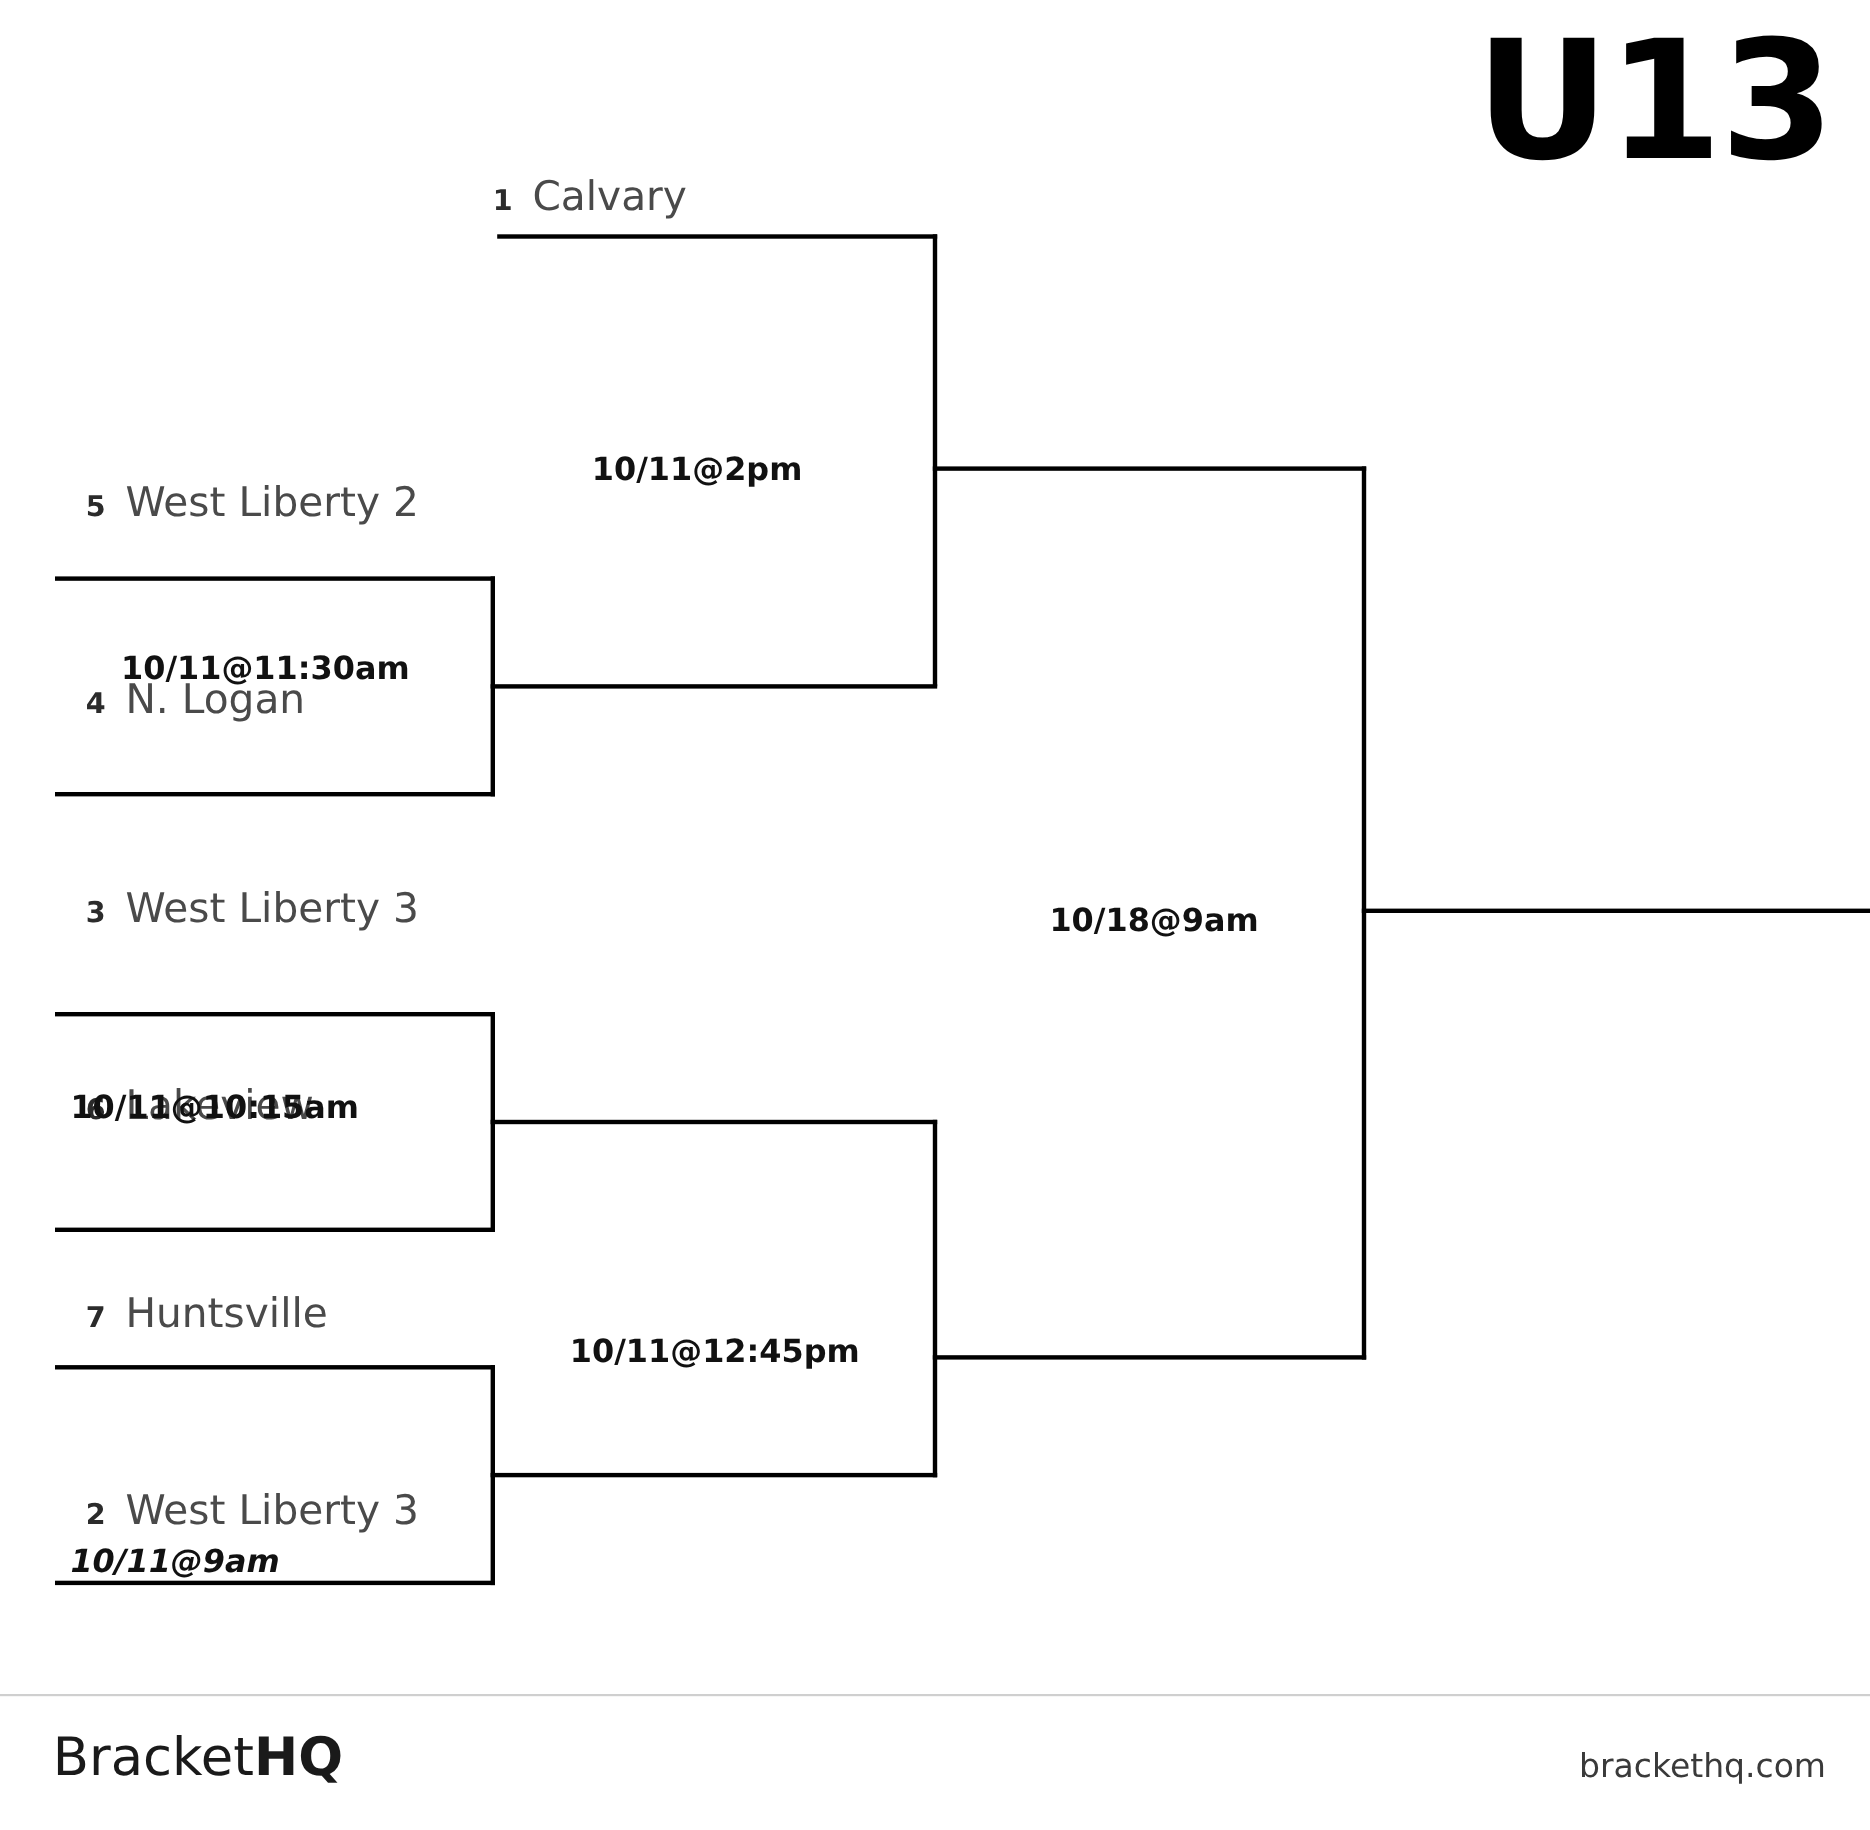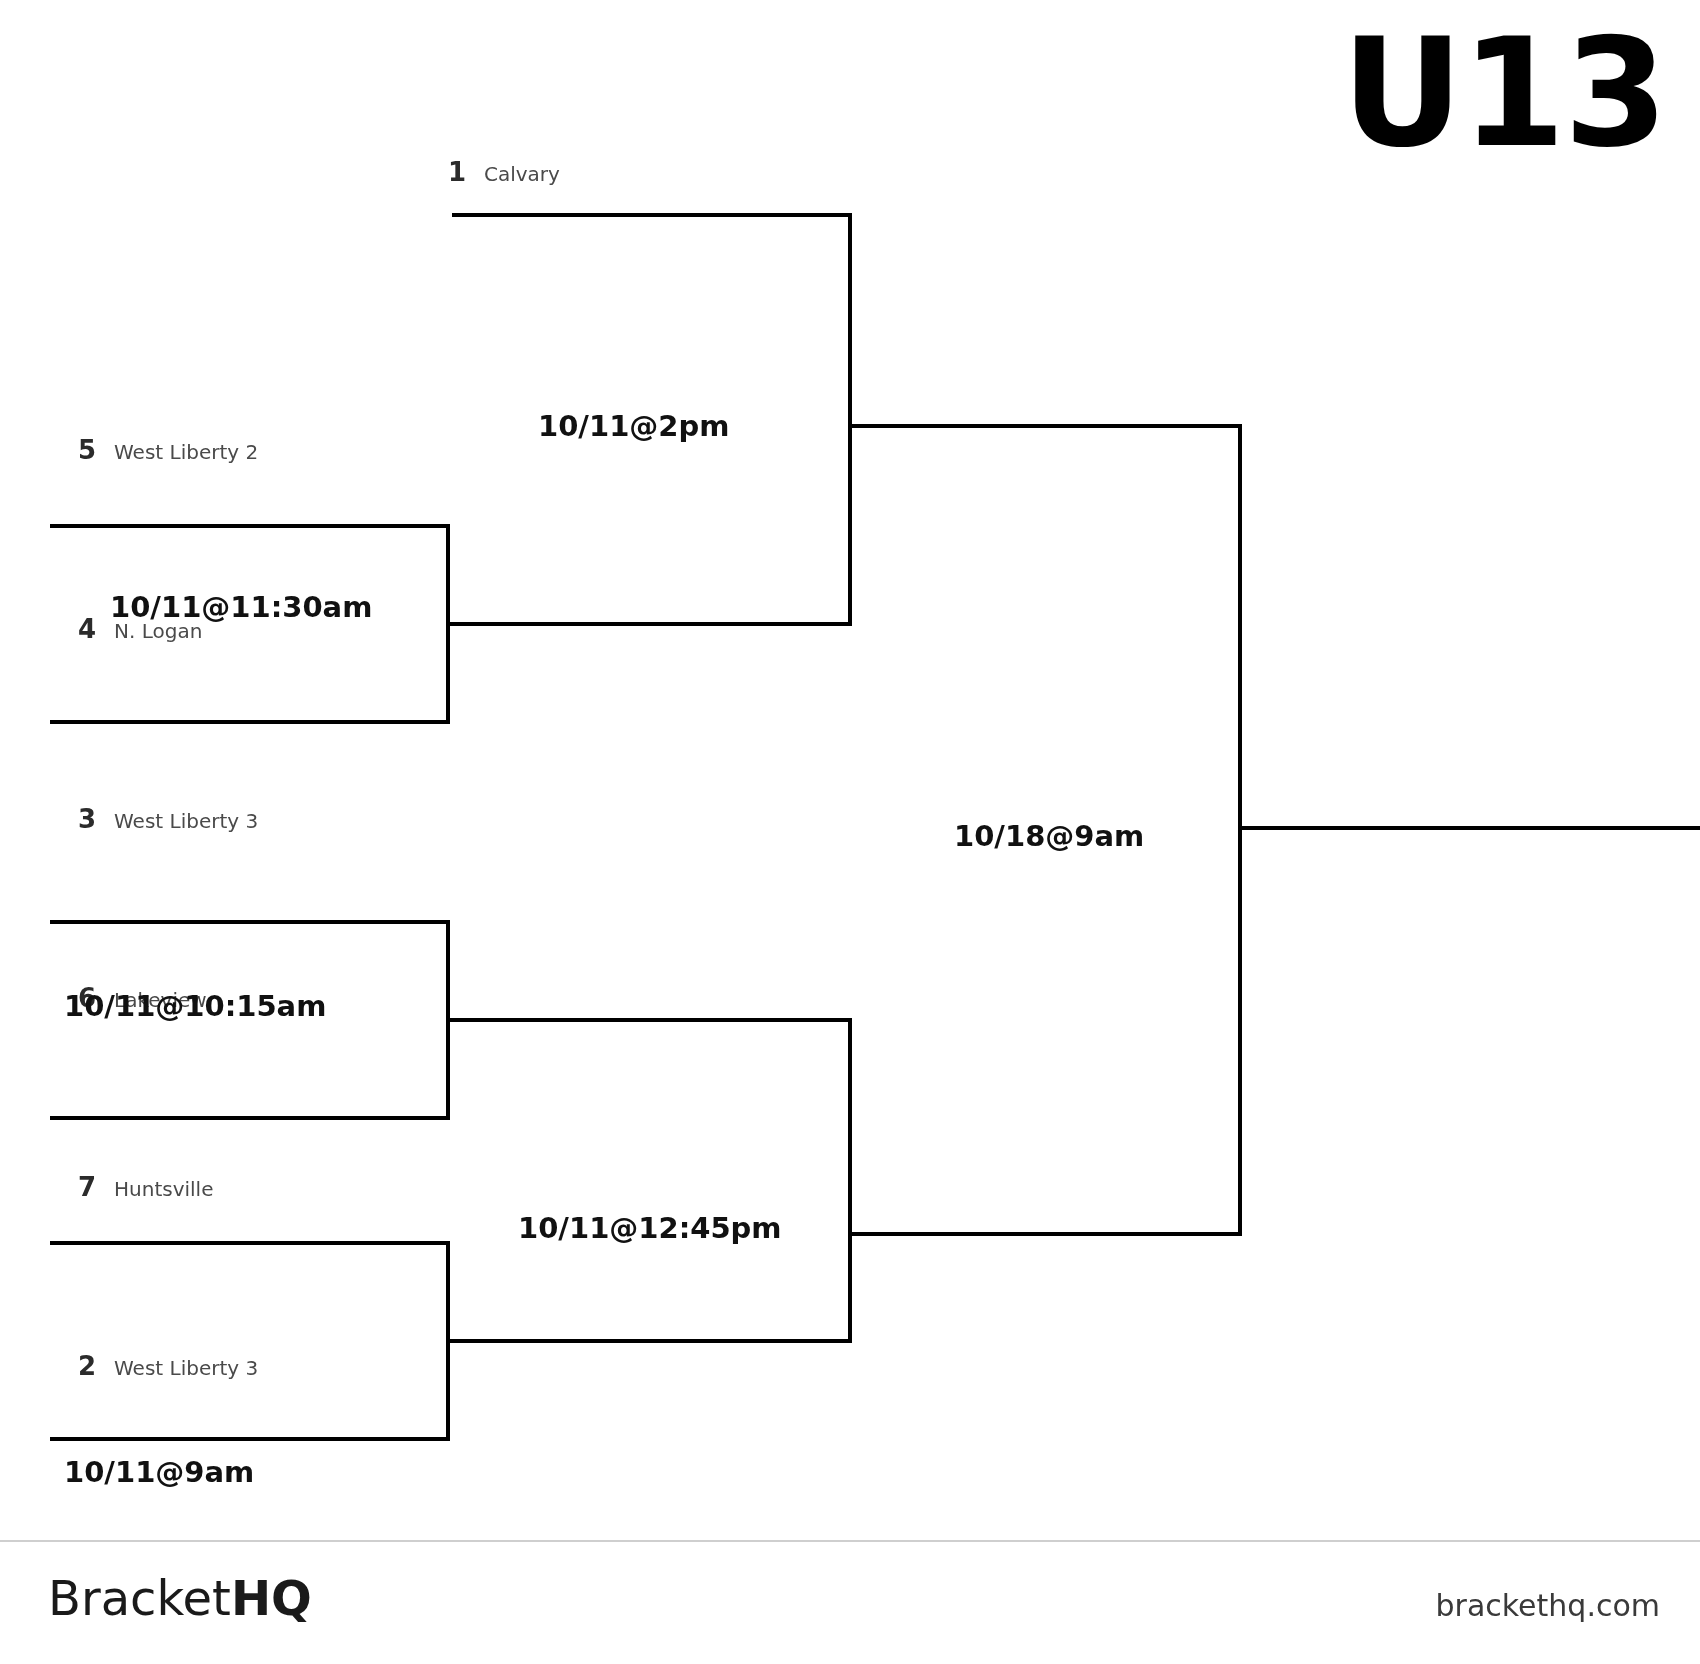--- a/index.html
+++ b/index.html
@@ -41,21 +41,21 @@
   }
   .team .seed {
     font-size: 26px;
     font-weight: 700;
     color: #2b2b2b;
     width: 34px;
     text-align: right;
     margin-right: 18px;
   }
   .team .name {
-    font-size: 20px;
+    font-size: 37px;
     font-weight: 400;
     color: #4a4a4a;
   }
 
   
   .match-time {
     position: absolute;
     font-size: 29px;
     font-weight: 700;
     color: #111111;
@@ -141,21 +141,21 @@
 
   <div class="team" style="left:62px; top:1351px;">
     <span class="seed">2</span>
     <span class="name">West Liberty 3</span>
   </div>
 
   <div class="match-time" style="left:538px; top:409px;">10/11@2pm</div>
   <div class="match-time" style="left:64px; top:590px;margin-left:46px;">10/11@11:30am</div>
   <div class="match-time" style="left:64px; top:989px;">10/11@10:15am</div>
   <div class="match-time" style="left:518px; top:1211px;">10/11@12:45pm</div>
-  <div class="match-time" style="left:64px; top:1455px;">10/11@9am</div>
+  <div class="match-time" style="left:64px; top:1402px;font-style:italic;">10/11@9am</div>
   <div class="match-time" style="left:954px; top:819px;">10/18@9am</div>
 
   <div class="ln h" style="left:452px; top:213px; width:400px;"></div>
   <div class="ln v" style="left:848px; top:213px; height:411px;"></div>
 
   <div class="ln h" style="left:50px; top:524px; width:400px;"></div>
   <div class="ln v" style="left:446px; top:524px; height:200px;"></div>
   <div class="ln h" style="left:50px; top:720px; width:400px;"></div>
 
   <div class="ln h" style="left:446px; top:622px; width:406px;"></div>

